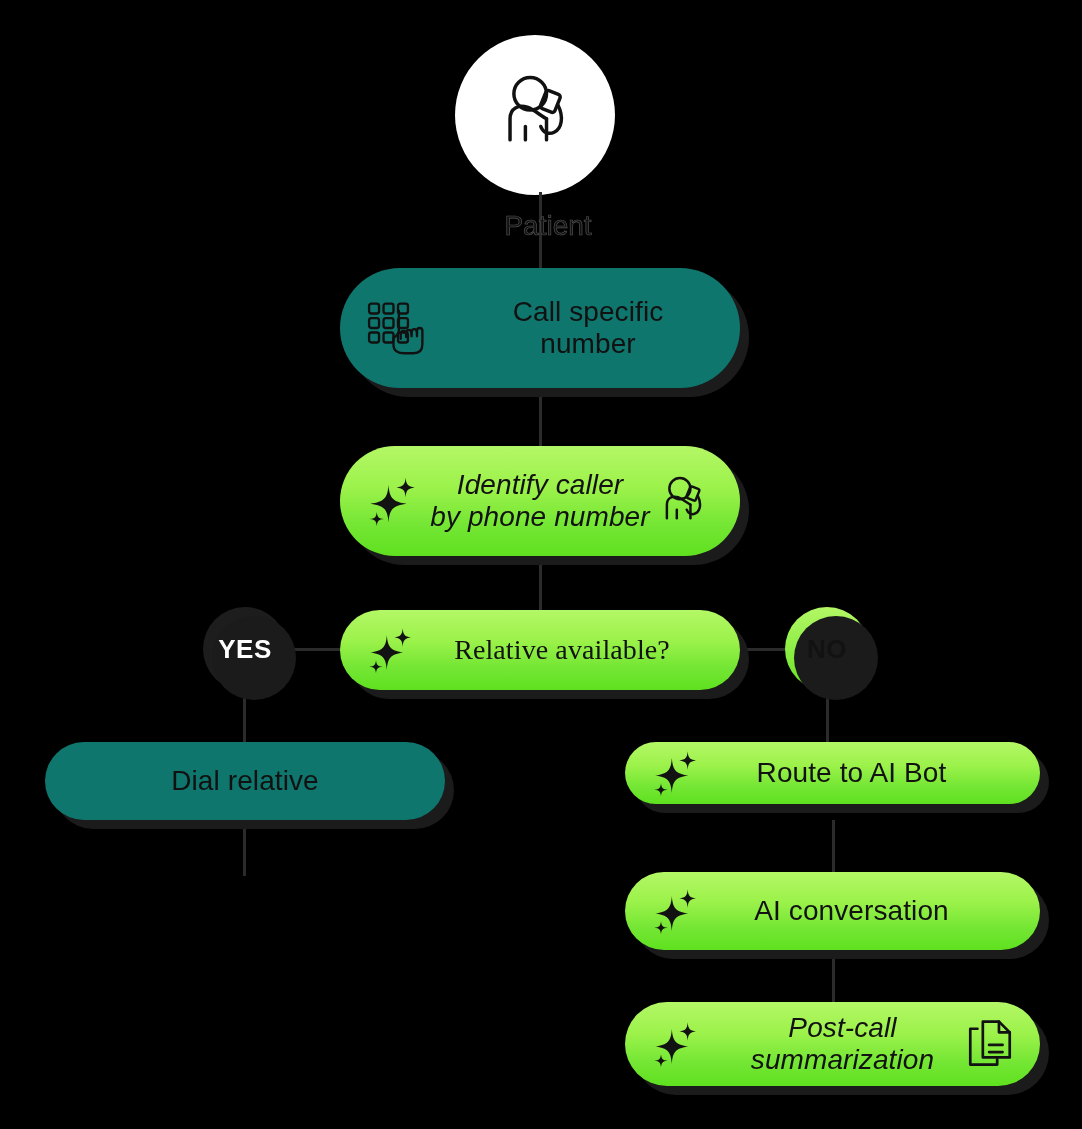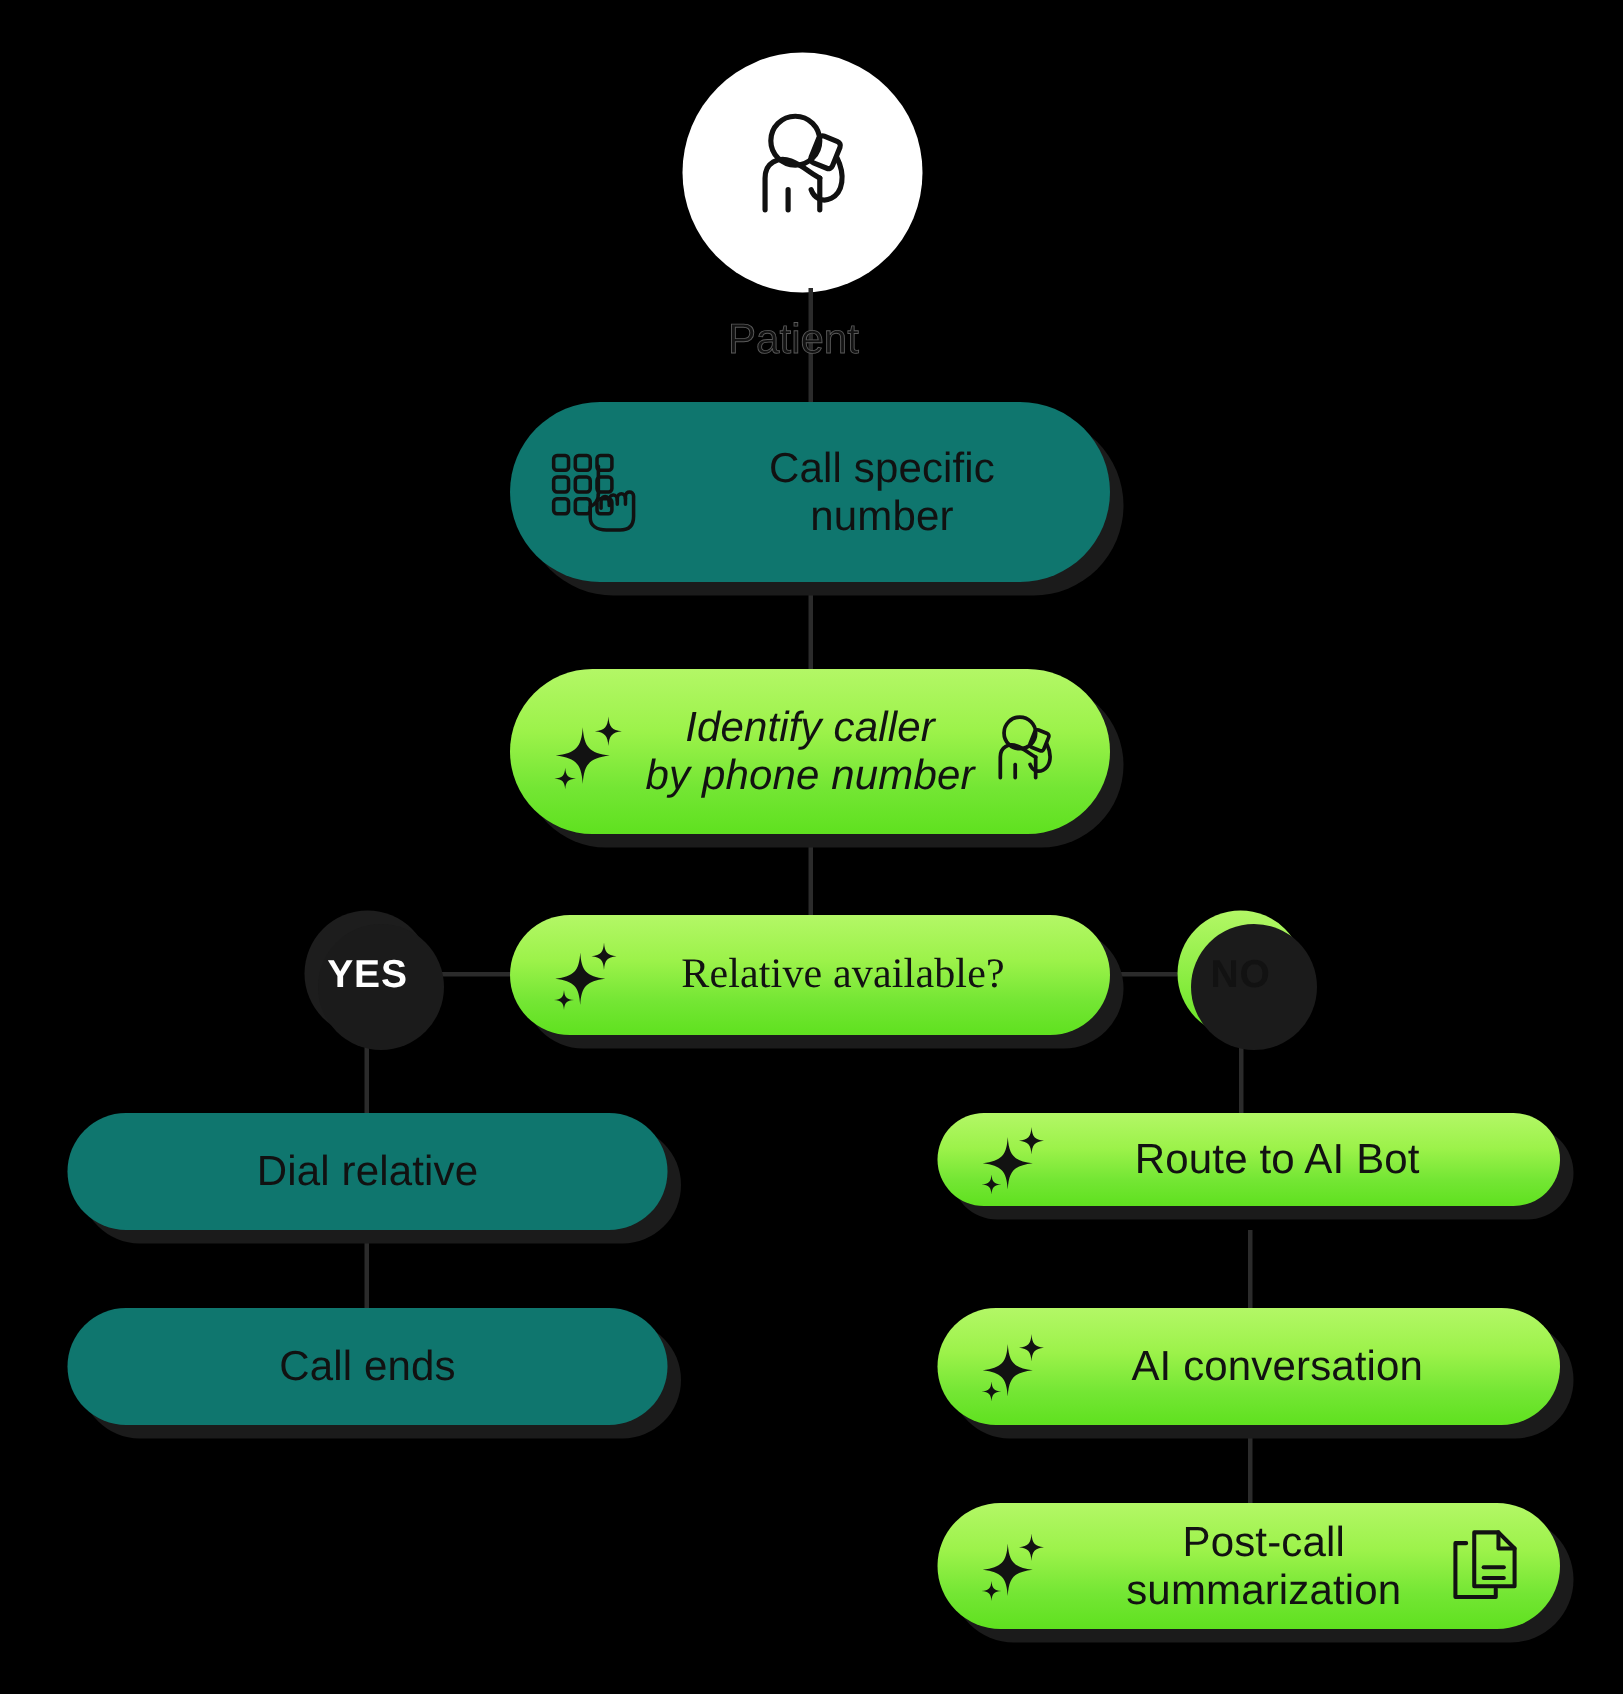--- a/index.html
+++ b/index.html
@@ -163,21 +163,21 @@
       <svg width="96" height="96" viewBox="0 0 100 100" fill="none" stroke="#111111" stroke-width="3.6" stroke-linecap="round" stroke-linejoin="round">
         <circle cx="45" cy="30" r="17"></circle>
         <rect x="58" y="28" width="16" height="20" rx="3" transform="rotate(22 66 38)"></rect>
         <path d="M74 42 C 80 54, 78 66, 70 70 C 64 73, 58 70, 56 64"></path>
         <path d="M24 78 L24 56 C24 45, 33 41, 42 44 C50 47, 56 53, 62 56"></path>
         <path d="M62 56 L62 78"></path>
         <path d="M40 64 L40 78"></path>
       </svg>
     </span>
   </div>
-  <div class="caption" style="left:449px; top:210px; width:160px;">Patient</div>
+  <div class="caption" style="left:468px; top:210px; width:160px;">Patient</div>
 
   <div class="node" style="left:340px; top:268px; width:400px; height:120px;">
     <div class="pill pill-white">
       <div class="shadow"></div>
       <span class="pill-icon icon-left">
         <svg width="64" height="56" viewBox="0 0 70 62" fill="none" stroke="#111111" stroke-width="2.6" stroke-linecap="round" stroke-linejoin="round">
           <rect x="3" y="4" width="11" height="11" rx="2.5"></rect>
           <rect x="19" y="4" width="11" height="11" rx="2.5"></rect>
           <rect x="35" y="4" width="11" height="11" rx="2.5"></rect>
           <rect x="3" y="20" width="11" height="11" rx="2.5"></rect>
@@ -247,26 +247,20 @@
     <span>NO</span>
   </div>
 
   <div class="node" style="left:45px; top:742px; width:400px; height:78px;">
     <div class="pill pill-white">
       <div class="shadow"></div>
       <span class="node-label">Dial relative</span>
     </div>
   </div>
 
-  <div class="node" style="left:45px; top:872px; width:400px; height:78px;">
-    <div class="pill pill-white">
-      <div class="shadow"></div>
-      <span class="node-label">Call ends</span>
-    </div>
-  </div>
 
   <div class="node" style="left:625px; top:742px; width:415px; height:62px;">
     <div class="pill pill-green">
       <div class="shadow"></div>
       <span class="pill-icon icon-left">
         <svg width="50" height="50" viewBox="0 0 60 60" fill="#121212">
           <path d="M25 12 C26 27, 30 31, 45 33 C30 35, 26 39, 25 54 C24 39, 20 35, 5 33 C20 31, 24 27, 25 12 Z"></path>
           <path d="M44 4 C44.6 12, 46.6 14, 54 15 C46.6 16, 44.6 18, 44 26 C43.4 18, 41.4 16, 34 15 C41.4 14, 43.4 12, 44 4 Z"></path>
           <path d="M12 42 C12.5 48, 14 49.5, 20 50 C14 50.6, 12.5 52.2, 12 58 C11.5 52.2, 10 50.6, 4 50 C10 49.5, 11.5 48, 12 42 Z"></path>
         </svg>
@@ -292,21 +286,21 @@
   <div class="node" style="left:625px; top:1002px; width:415px; height:84px;">
     <div class="pill pill-green">
       <div class="shadow"></div>
       <span class="pill-icon icon-left">
         <svg width="50" height="50" viewBox="0 0 60 60" fill="#121212">
           <path d="M25 12 C26 27, 30 31, 45 33 C30 35, 26 39, 25 54 C24 39, 20 35, 5 33 C20 31, 24 27, 25 12 Z"></path>
           <path d="M44 4 C44.6 12, 46.6 14, 54 15 C46.6 16, 44.6 18, 44 26 C43.4 18, 41.4 16, 34 15 C41.4 14, 43.4 12, 44 4 Z"></path>
           <path d="M12 42 C12.5 48, 14 49.5, 20 50 C14 50.6, 12.5 52.2, 12 58 C11.5 52.2, 10 50.6, 4 50 C10 49.5, 11.5 48, 12 42 Z"></path>
         </svg>
       </span>
-      <span class="node-label" style="padding-left:20px;">Post-call
+      <span class="node-label" style="padding-left:20px;font-style:italic;">Post-call
 summarization</span>
       <span class="pill-icon icon-right">
         <svg width="48" height="52" viewBox="0 0 52 58" fill="none" stroke="#121212" stroke-width="3" stroke-linecap="round" stroke-linejoin="round">
           <path d="M18 4 H36 L48 16 V44 H18 Z"></path>
           <path d="M36 4 V16 H48"></path>
           <path d="M12 12 H4 V52 H34 V46"></path>
           <path d="M25 30 H40"></path>
           <path d="M25 38 H40"></path>
         </svg>
       </span>

